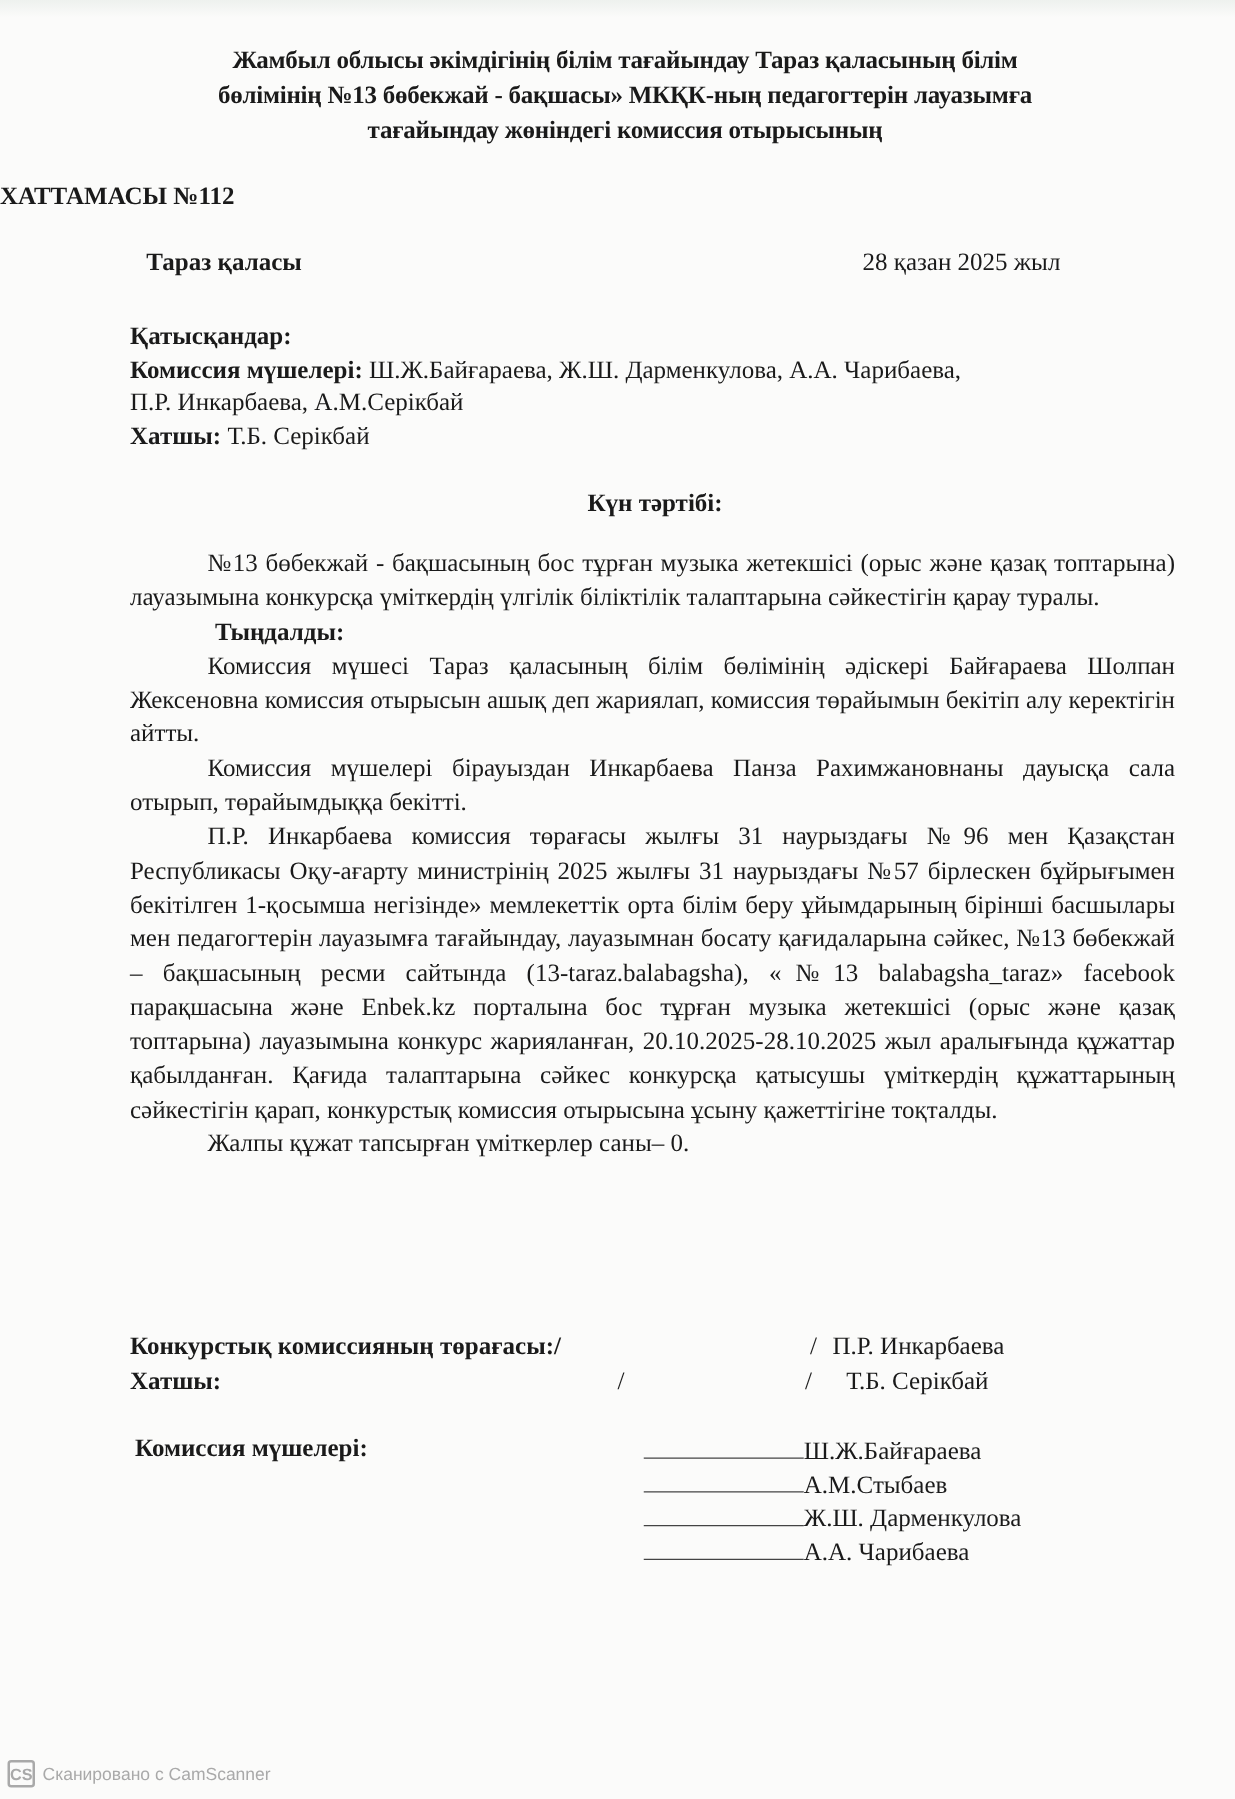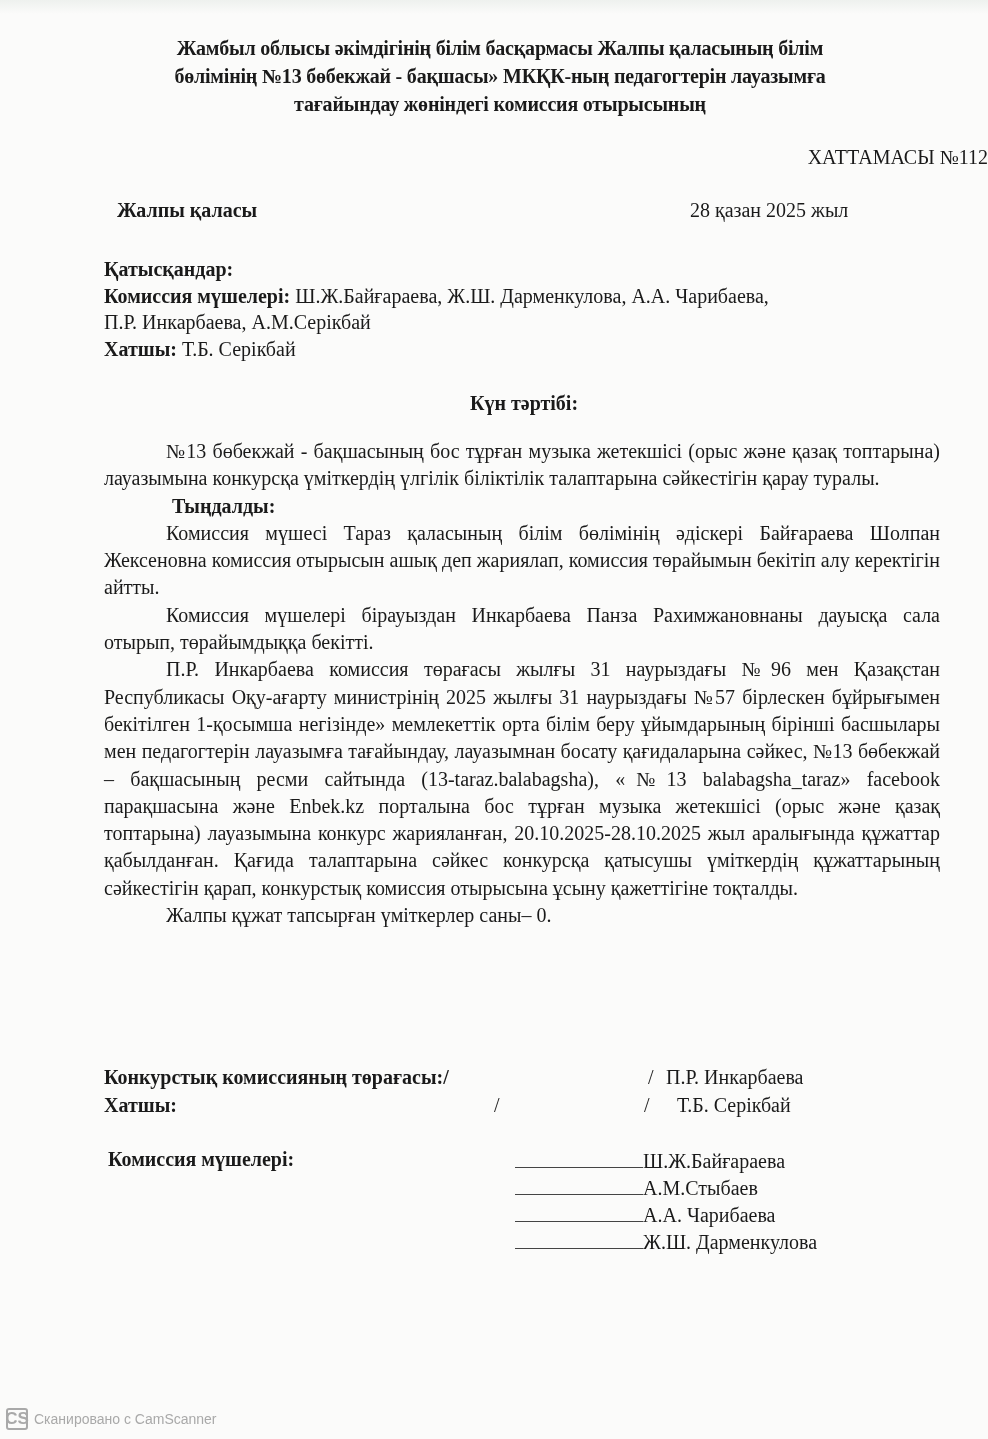--- a/index.html
+++ b/index.html
@@ -13,22 +13,22 @@
     position: absolute; left: 0; top: 0; width: 988px; height: 14px;
     background: linear-gradient(#eef1ee, #fbfbfa);
   }
   .page { position: absolute; left: 0; top: 0; width: 988px; }
   .header {
     position: absolute; left: 100px; top: 34px; width: 800px;
     text-align: center; font-weight: bold; font-size: 20px; line-height: 28px;
     letter-spacing: -0.2px;
   }
   .protocol-title {
-    position: absolute; left: 0; top: 146px; width: 988px; text-align: right;
-    font-weight: normal; font-size: 20px;
+    position: absolute; left: 0; top: 146px; width: 988px; text-align: left;
+    font-weight: bold; font-size: 20px;
   }
   .city { position: absolute; left: 117px; top: 199px; font-weight: bold; font-size: 20px; }
   .date { position: absolute; left: 690px; top: 199px; font-weight: normal; font-size: 20px; }
   .participants {
     position: absolute; left: 104px; top: 256px; width: 800px;
     font-size: 20px; line-height: 26.5px;
   }
   .participants b { font-weight: bold; }
   .agenda-title {
     position: absolute; left: 0; top: 392px; width: 1048px; text-align: center;
@@ -47,40 +47,40 @@
   .members {
     position: absolute; left: 515px; top: 1148px; font-size: 20px; line-height: 27px;
   }
   .members .line { display: inline-block; width: 128px; border-bottom: 1px solid #444; height: 16px; vertical-align: baseline; }
   .footer {
     position: absolute; left: 6px; top: 1408px; display: flex; align-items: center;
     font-family: "Liberation Sans", sans-serif; font-size: 14px; color: #a9a9a9;
   }
   .cs-logo {
     width: 22px; height: 22px; border: 2px solid #a9a9a9; border-radius: 3px;
-    font-weight: bold; font-size: 17px; color: #a9a9a9; display: flex;
+    font-weight: bold; font-size: 13px; color: #a9a9a9; display: flex;
     align-items: center; justify-content: center; margin-right: 6px; box-sizing: border-box;
   }
 </style>
 </head>
 <body>
 
 <div class="topband"></div>
 
 <div class="page">
 
   <div class="header">
-    <div>Жамбыл облысы әкімдігінің білім басқармасы  Жалпы қаласының білім</div>
+    <div>Жамбыл облысы әкімдігінің білім тағайындау  Тараз қаласының білім</div>
     <div>бөлімінің  №13 бөбекжай - бақшасы»  МКҚК-ның педагогтерін лауазымға</div>
     <div>тағайындау жөніндегі комиссия отырысының</div>
   </div>
 
   <div class="protocol-title">ХАТТАМАСЫ №112</div>
 
-  <div class="city">Жалпы қаласы</div>
+  <div class="city">Тараз қаласы</div>
   <div class="date">28 қазан 2025 жыл</div>
 
   <div class="participants">
     <div><b>Қатысқандар:</b></div>
     <div>
       <b>Комиссия мүшелері:</b><span> Ш.Ж.Байғараева, Ж.Ш. Дарменкулова, А.А. Чарибаева,</span>
     </div>
     <div>П.Р. Инкарбаева, А.М.Серікбай</div>
     <div>
       <b>Хатшы:</b><span> Т.Б. Серікбай</span>
@@ -111,21 +111,21 @@
   <div class="sign" style="left:644px; top:1094px;">/</div>
   <div class="sign" style="left:677px; top:1094px;">Т.Б. Серікбай</div>
 
   <div class="sign" style="left:108px; top:1148px;">
     <b>Комиссия мүшелері:</b>
   </div>
 
   <div class="members">
     <div><span class="line"></span><span>Ш.Ж.Байғараева</span></div>
     <div><span class="line"></span><span>А.М.Стыбаев</span></div>
+    <div><span class="line"></span><span>Ж.Ш. Дарменкулова</span></div>
     <div><span class="line"></span><span>А.А. Чарибаева</span></div>
-    <div><span class="line"></span><span>Ж.Ш. Дарменкулова</span></div>
   </div>
 </div>
 
 <div class="footer">
   <div class="cs-logo">CS</div>
   <span>Сканировано с CamScanner</span>
 </div>
 
 </body></html>

